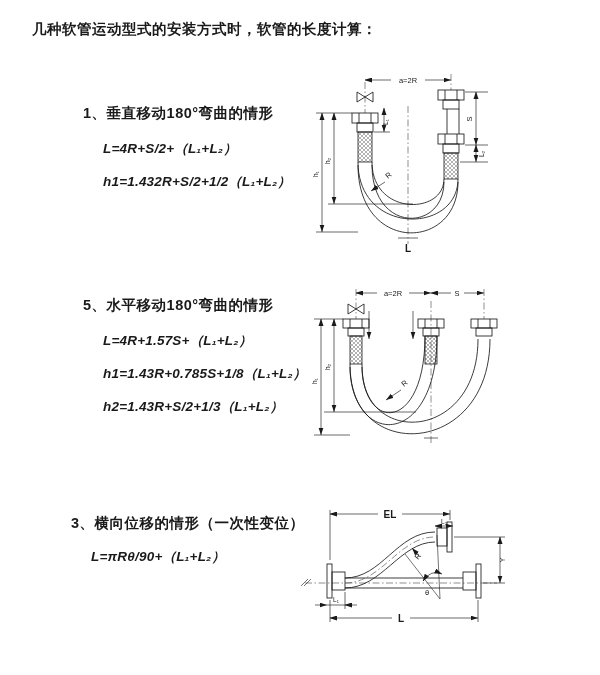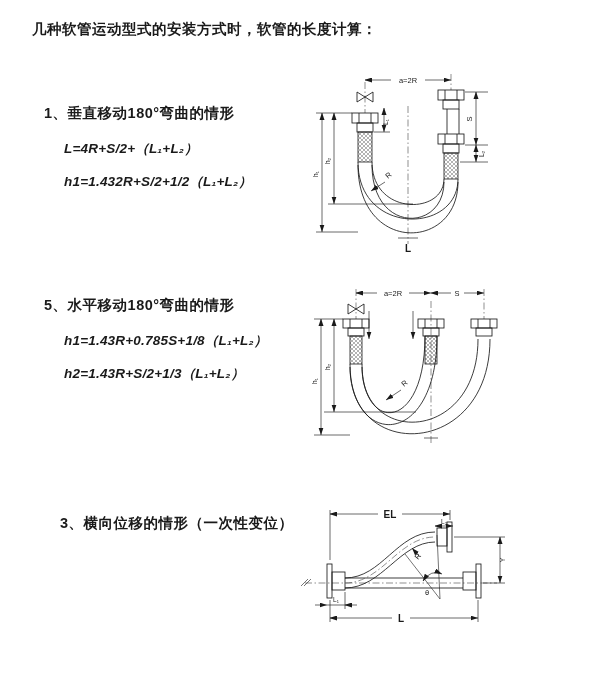--- a/index.html
+++ b/index.html
@@ -2,28 +2,28 @@
 <html><head>
 <meta charset="utf-8">
 <style>
   html,body{margin:0;padding:0;}
   body{
     width:600px;height:675px;background:#ffffff;position:relative;overflow:hidden;
     font-family:"Liberation Sans","DejaVu Sans",sans-serif;color:#1a1a1a;
   }
   .abs{position:absolute;}
   .page-title{left:32px;top:20px;font-size:14.5px;font-weight:700;letter-spacing:.5px;}
-  .section{position:absolute;}
+  .section{position:absolute;margin-left:39px;}
   .sec-head{font-size:14.5px;font-weight:700;letter-spacing:.5px;}
   .formulas{margin:9px 0 0 20px;}
   .formula{font-size:13.5px;font-weight:700;letter-spacing:.2px;line-height:33px;white-space:pre;font-style:italic;}
   .section.tight .formula{line-height:29px;}
   #sec1{left:44px;top:104px;}
   #sec2{left:44px;top:296px;}
-  #sec3{left:60px;top:514px;}
+  #sec3{left:32px;top:514px;}
   .dwg{position:absolute;}
   svg .ln{stroke:#1a1a1a;stroke-width:.85;fill:none;}
   svg .thin{stroke:#2a2a2a;stroke-width:.65;fill:none;}
   svg .cl{stroke:#444;stroke-width:.6;fill:none;stroke-dasharray:7 2.5 1.5 2.5;}
   svg .dim{stroke:#1a1a1a;stroke-width:.65;fill:none;}
   svg .braid{stroke:#1a1a1a;stroke-width:.8;}
   svg text{fill:#1a1a1a;font-family:"Liberation Sans","DejaVu Sans",sans-serif;}
   .t6{font-size:6.5px;}
   .t7{font-size:7.5px;}
   .t9{font-size:10px;font-weight:700;}
@@ -38,28 +38,30 @@
   <div class="sec-head">1、垂直移动180°弯曲的情形</div>
   <div class="formulas">
     <div class="formula">L=4R+S/2+（L₁+L₂）</div>
     <div class="formula">h1=1.432R+S/2+1/2（L₁+L₂）</div>
   </div>
 </div>
 
 <div class="section" id="sec2">
   <div class="sec-head">5、水平移动180°弯曲的情形</div>
   <div class="formulas">
+    <div class="formula">L=4R+1.57S+（L₁+L₂）</div>
     <div class="formula">h1=1.43R+0.785S+1/8（L₁+L₂）</div>
     <div class="formula">h2=1.43R+S/2+1/3（L₁+L₂）</div>
   </div>
 </div>
 
 <div class="section tight" id="sec3">
   <div class="sec-head">3、横向位移的情形（一次性变位）</div>
   <div class="formulas">
+    <div class="formula">L=πRθ/90+（L₁+L₂）</div>
   </div>
 </div>
 
 <svg class="dwg" style="left:308px;top:66px" width="285" height="190" viewBox="0 0 285 190">
   <defs>
     <marker id="arrF1" markerWidth="9" markerHeight="7" refX="7.5" refY="2.5" orient="auto" markerUnits="userSpaceOnUse">
         <path d="M0,0L7.5,2.5L0,5Z" fill="#1a1a1a"></path>
       </marker>
     <marker id="arrB1" markerWidth="9" markerHeight="7" refX="0.5" refY="2.5" orient="auto" markerUnits="userSpaceOnUse">
         <path d="M7.5,0L0,2.5L7.5,5Z" fill="#1a1a1a"></path>

